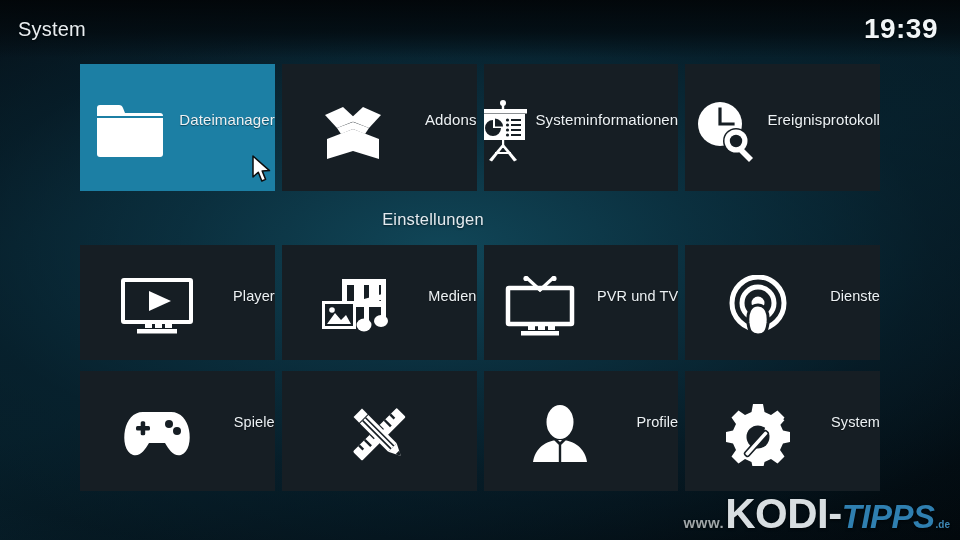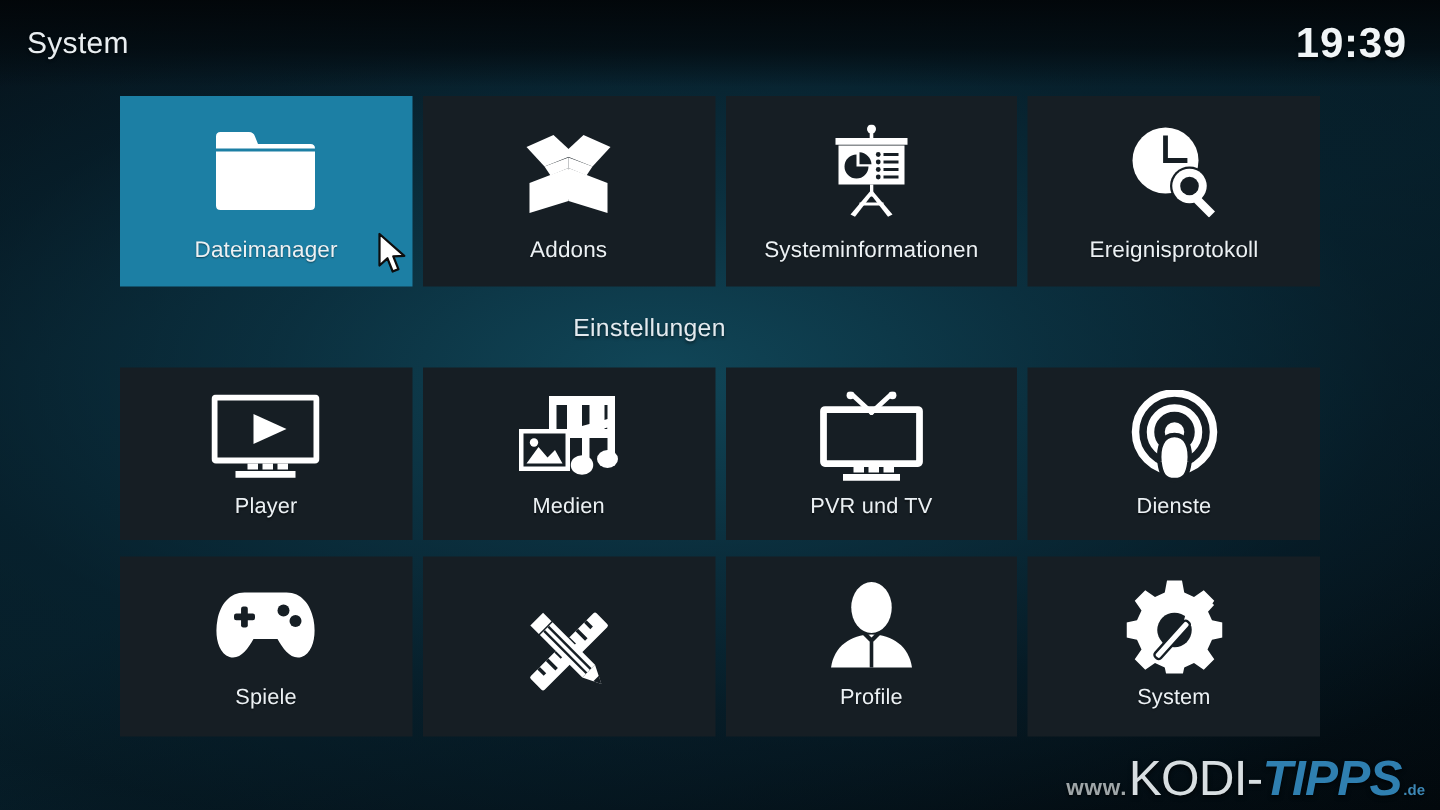--- a/index.html
+++ b/index.html
@@ -44,22 +44,22 @@
     display:flex; gap:7px;
   }
   #row-top    { top:64px;  height:127px; }
   #row-mid    { top:245px; height:115px; }
   #row-bottom { top:371px; height:120px; }
 
   .tile {
     position:relative;
     flex:1 1 0;
     background:#161e24;
-    display:flex; flex-direction:column;
-    align-items:center; justify-content:center;
+    display:flex; flex-direction:row;
+    align-items:center; justify-content:flex-end;
     overflow:hidden;
     cursor:default;
   }
   .tile.selected { background:#1c7fa4; }
 
   .tile .icon {
     flex:1 1 auto;
     display:flex; align-items:center; justify-content:center;
     width:100%;
     padding-top:6px;
@@ -98,21 +98,21 @@
     display:flex; align-items:baseline;
     z-index:5;
     user-select:none;
   }
   #watermark .wm-www {
     color:#9fa6a8; font-size:15px; font-weight:700;
     letter-spacing:0.5px; margin-right:1px;
     text-shadow:0 1px 2px rgba(0,0,0,0.7);
   }
   #watermark .wm-kodi {
-    color:#d8dee1; font-size:33px; font-weight:400;
+    color:#d8dee1; font-size:42px; font-weight:700;
     letter-spacing:-0.5px;
     text-shadow:0 1px 3px rgba(0,0,0,0.7);
   }
   #watermark .wm-tipps {
     color:#2f7fb0; font-size:33px; font-weight:700; font-style:italic;
     letter-spacing:-0.5px;
     text-shadow:0 1px 3px rgba(0,0,0,0.7);
   }
   #watermark .wm-de {
     color:#3d88b6; font-size:10px; font-weight:700;

